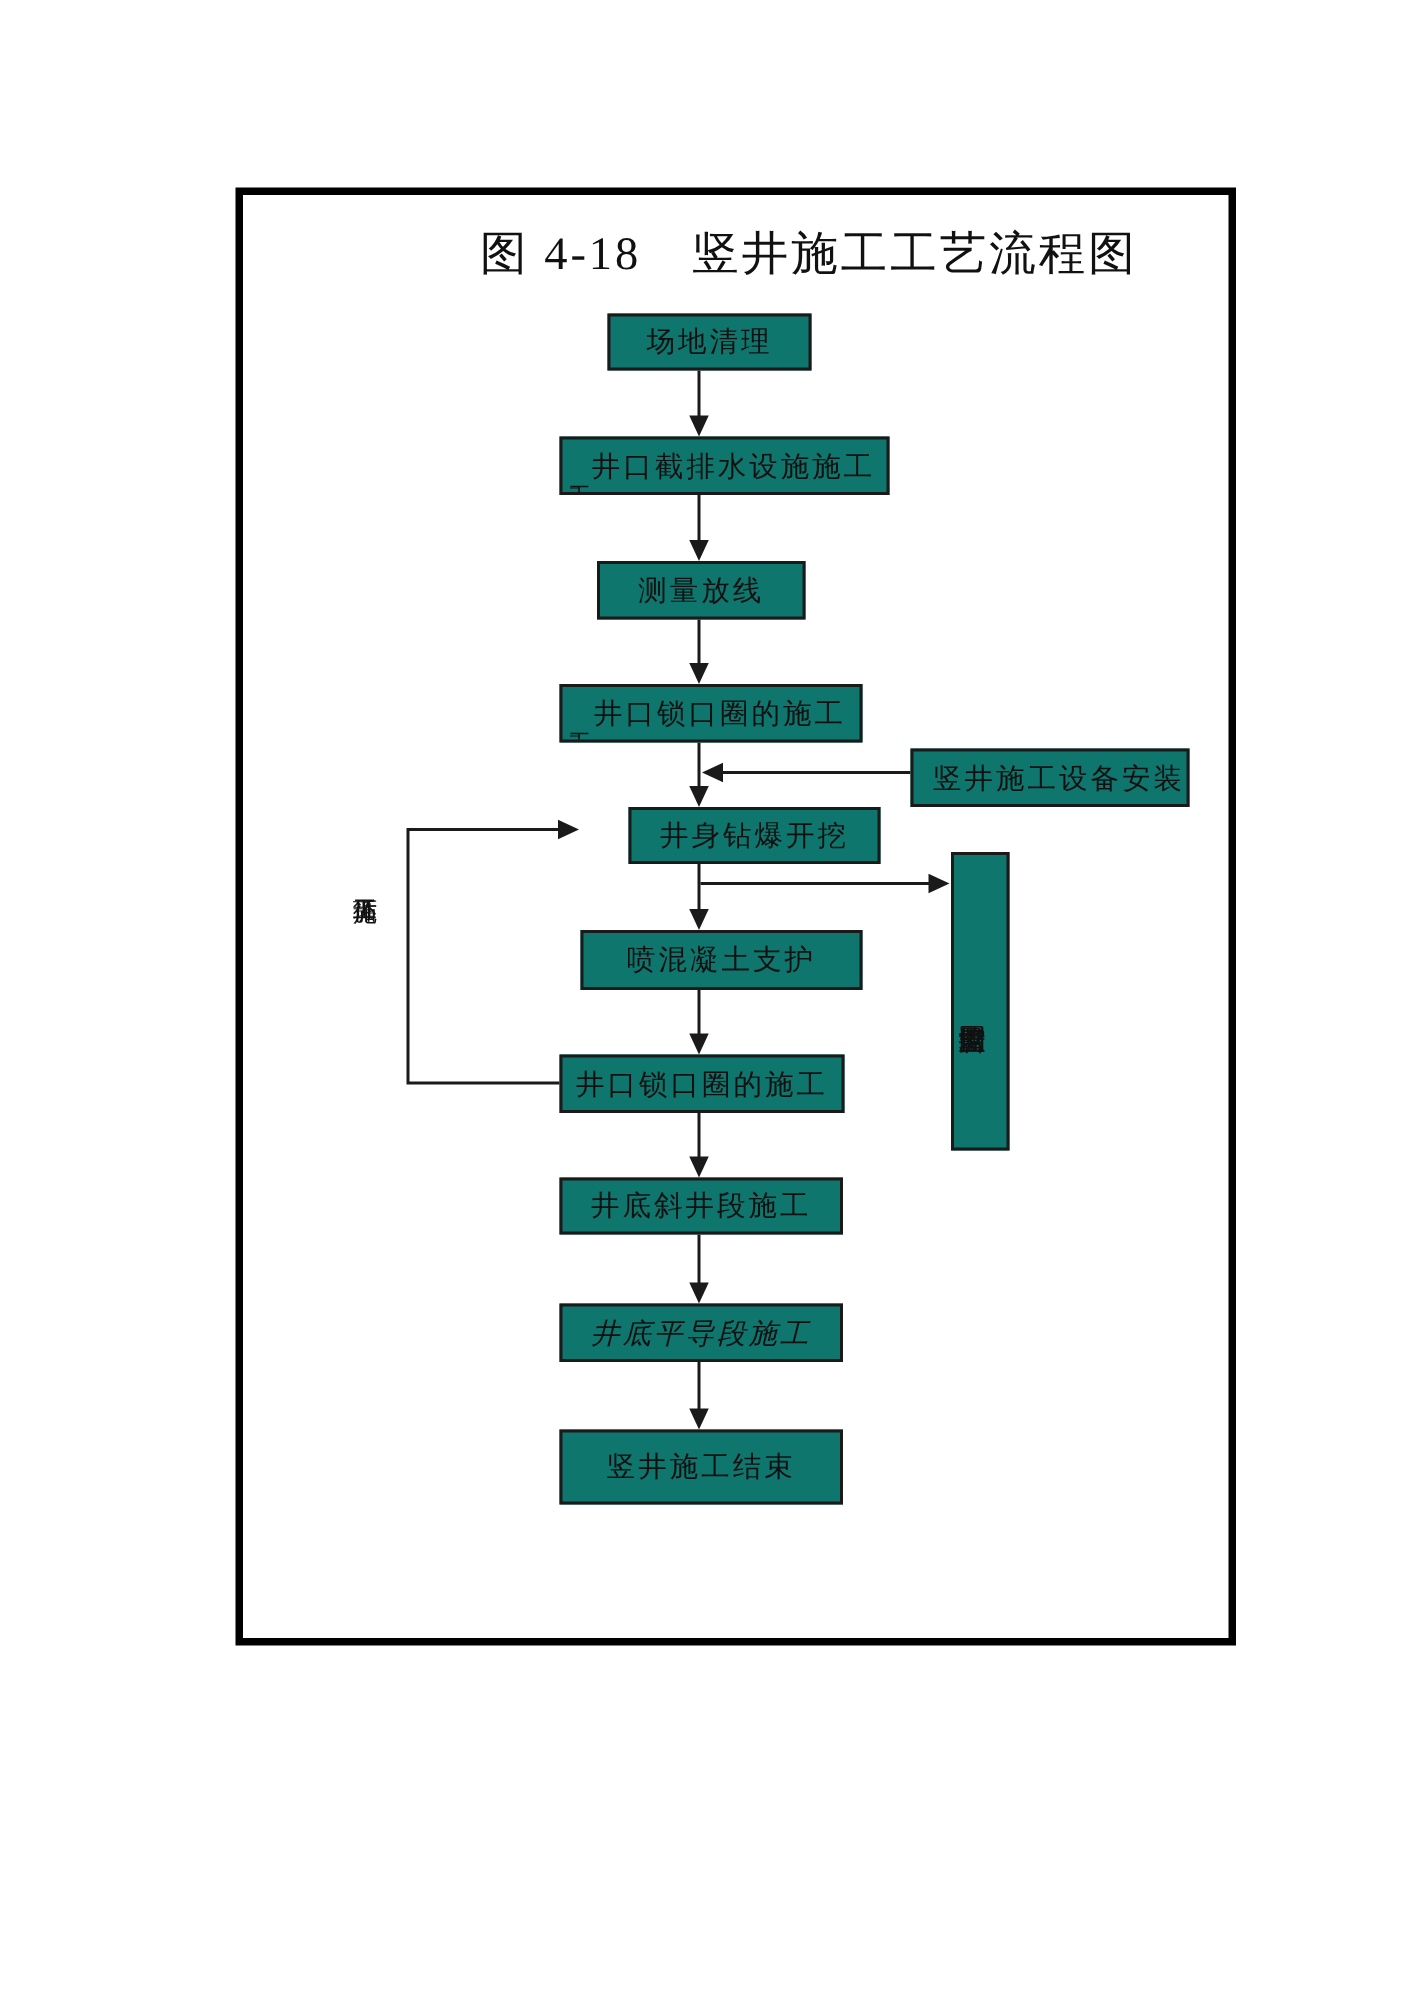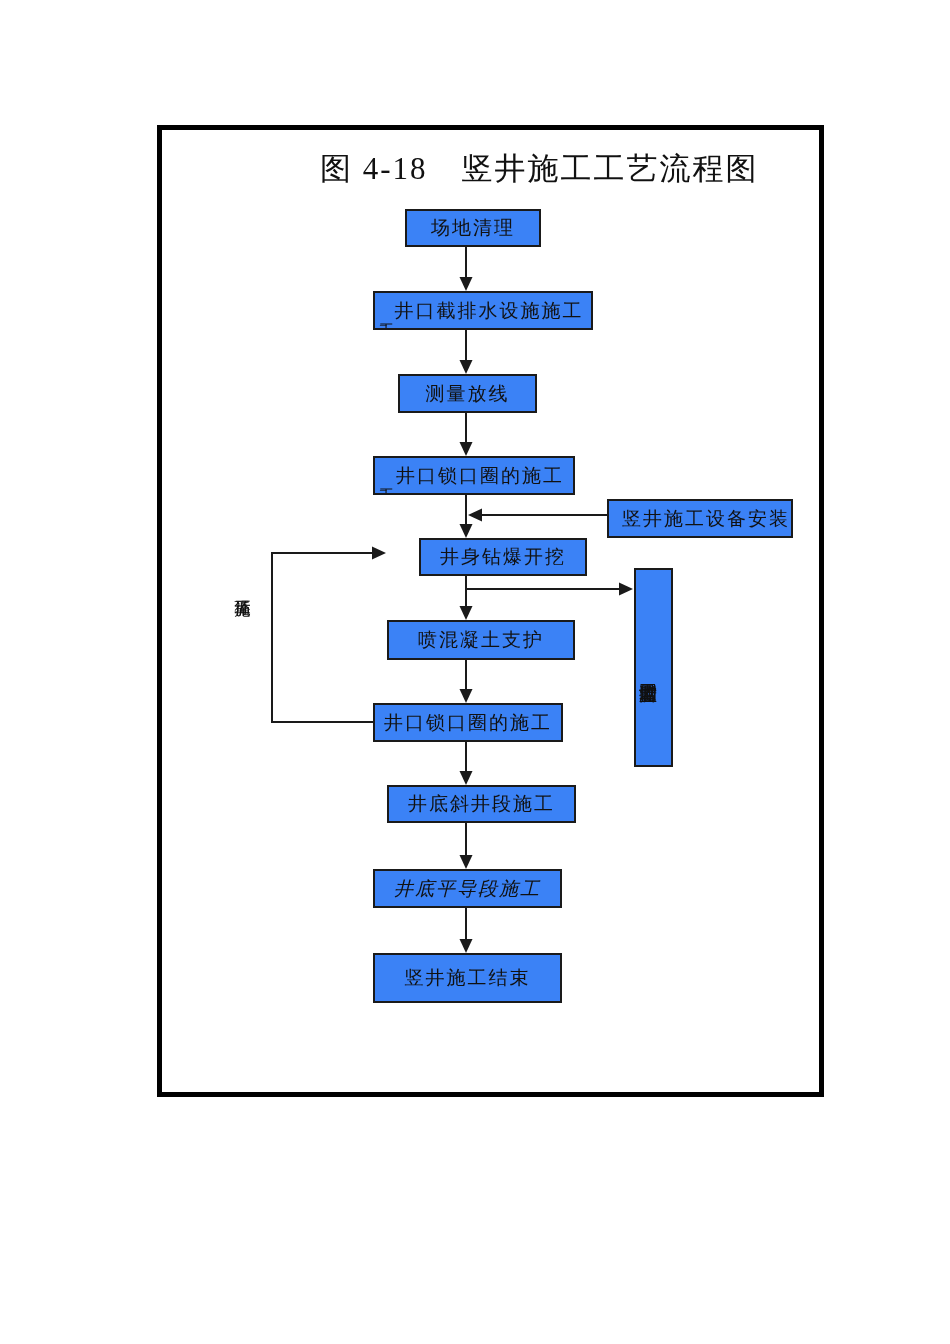--- a/index.html
+++ b/index.html
@@ -30,21 +30,21 @@
   }
   .title .gap { margin-left: 34px; }
   .connectors {
     position: absolute;
     left: 0; top: 0;
     width: 950px; height: 1344px;
   }
   .node {
     position: absolute;
     border: 2px solid #1a1a1a;
-    background: #3b82f6;
+    background: #0f766e;
     box-sizing: border-box;
     display: flex;
     align-items: center;
     justify-content: center;
     font-size: 19px;
     letter-spacing: 2px;
     white-space: nowrap;
     overflow: hidden;
   }
   .node .frag-mark {
@@ -168,21 +168,21 @@
   </div>
 
   <div class="node" style="left:387px; top:620px; width:188px; height:40px;">
     <span>喷混凝土支护</span>
   </div>
 
   <div class="node" style="left:373px; top:703px; width:190px; height:39px;">
     <span>井口锁口圈的施工</span>
   </div>
 
-  <div class="node" style="left:387px; top:785px; width:189px; height:38px;">
+  <div class="node" style="left:373px; top:785px; width:189px; height:38px;">
     <span>井底斜井段施工</span>
   </div>
 
   <div class="node" style="left:373px; top:869px; width:189px; height:39px;font-style:italic;">
     <span>井底平导段施工</span>
   </div>
 
   <div class="node" style="left:373px; top:953px; width:189px; height:50px;">
     <span>竖井施工结束</span>
   </div>

